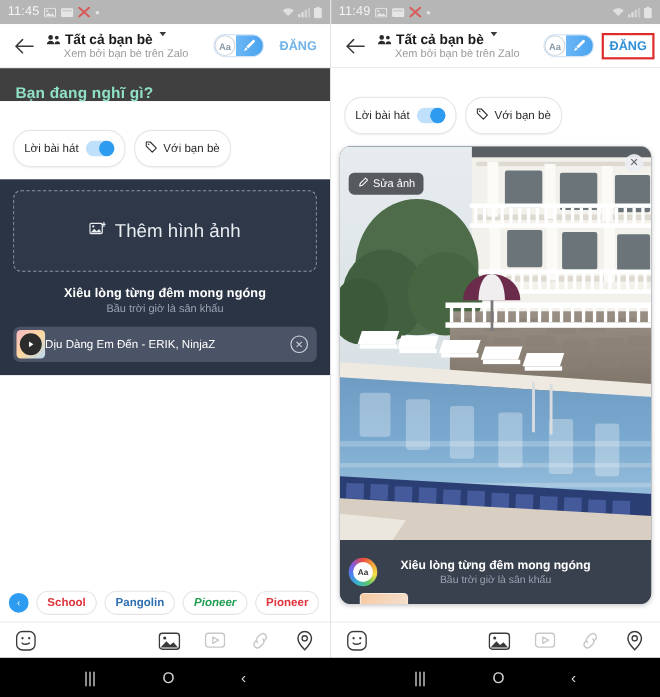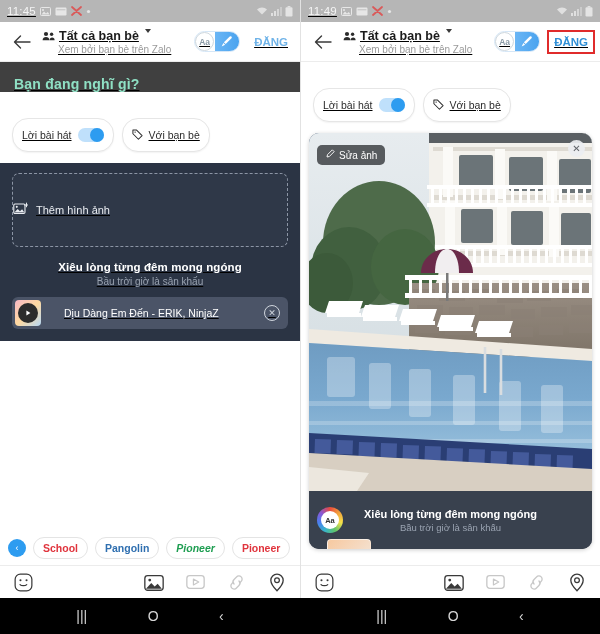--- a/index.html
+++ b/index.html
@@ -3,21 +3,21 @@
 <meta charset="utf-8">
 <style>
   * { box-sizing: border-box; margin: 0; padding: 0; }
   body {
     width: 600px; height: 634px;
     font-family: "Liberation Sans", sans-serif;
     background: #ffffff;
     overflow: hidden;
     position: relative;
   }
-  .screens { display: flex; width: 600px; height: 598px; text-decoration: underline; }
+  .screens { display: flex; width: 600px; height: 598px; }
   .phone {
     width: 300px; height: 598px;
     position: relative;
     background: #ffffff;
     overflow: hidden;
   }
   .phone.right { border-left: 1px solid #e2e2e2; }
 
   
   .statusbar {
@@ -101,29 +101,29 @@
   }
 
   
   .dark-panel {
     background:#2b3444; padding: 10px 12px 12px 12px;
   }
   .dropzone {
     border: 1.5px dashed #8c95a5;
     border-radius: 7px;
     height: 74px;
-    display:flex;align-items:center;justify-content:flex-start;gap:8px;
-    color:#e9ecf1; font-size:11px;
+    display:flex;align-items:center;justify-content:center;gap:8px;
+    color:#e9ecf1; font-size:17px;
     background: rgba(255,255,255,.025);
   }
   .lyr-main { text-align:center; color:#ffffff; font-size:11.5px; font-weight:bold; margin-top:14px; letter-spacing:.1px;}
   .lyr-sub  { text-align:center; color:#9aa3b1; font-size:10px; margin-top:3px; }
   .song-card {
     margin-top:10px; height:32px; border-radius:6px;
-    background:#4b5467; display:flex; align-items:center; gap:23px;
+    background:#4b5467; display:flex; align-items:center; gap:0;
     padding: 0 8px 0 3px;
   }
   .song-thumb {
     width:26px;height:26px;border-radius:4px;
     background: linear-gradient(135deg,#f7b8c6 0%,#ffd9a0 50%,#b6d8f5 100%);
     display:flex;align-items:center;justify-content:center;
     position:relative; overflow:hidden; flex:0 0 26px;
   }
   .song-thumb .disc {
     width:20px;height:20px;border-radius:50%;
@@ -181,21 +181,21 @@
     height: 416px;
     box-shadow: 0 1px 4px rgba(0,0,0,.2);
   }
   .photo {
     position:absolute; left:0; right:0; top:0;
     height: 358px;
     overflow:hidden;
     background:#8fa6bb;
   }
   .edit-btn {
-    position:absolute; left:8px; top:12px; z-index:6;
+    position:absolute; left:8px; top:24px; z-index:6;
     background: rgba(55,58,62,.82); color:#fff;
     border-radius:5px; height:20px;
     display:flex;align-items:center;gap:4px;
     padding:0 8px; font-size:10px;
   }
   .close-btn {
     position:absolute; right:7px; top:7px; z-index:6;
     width:17px;height:17px;border-radius:50%;
     background: rgba(235,238,241,.92);
     display:flex;align-items:center;justify-content:center;

